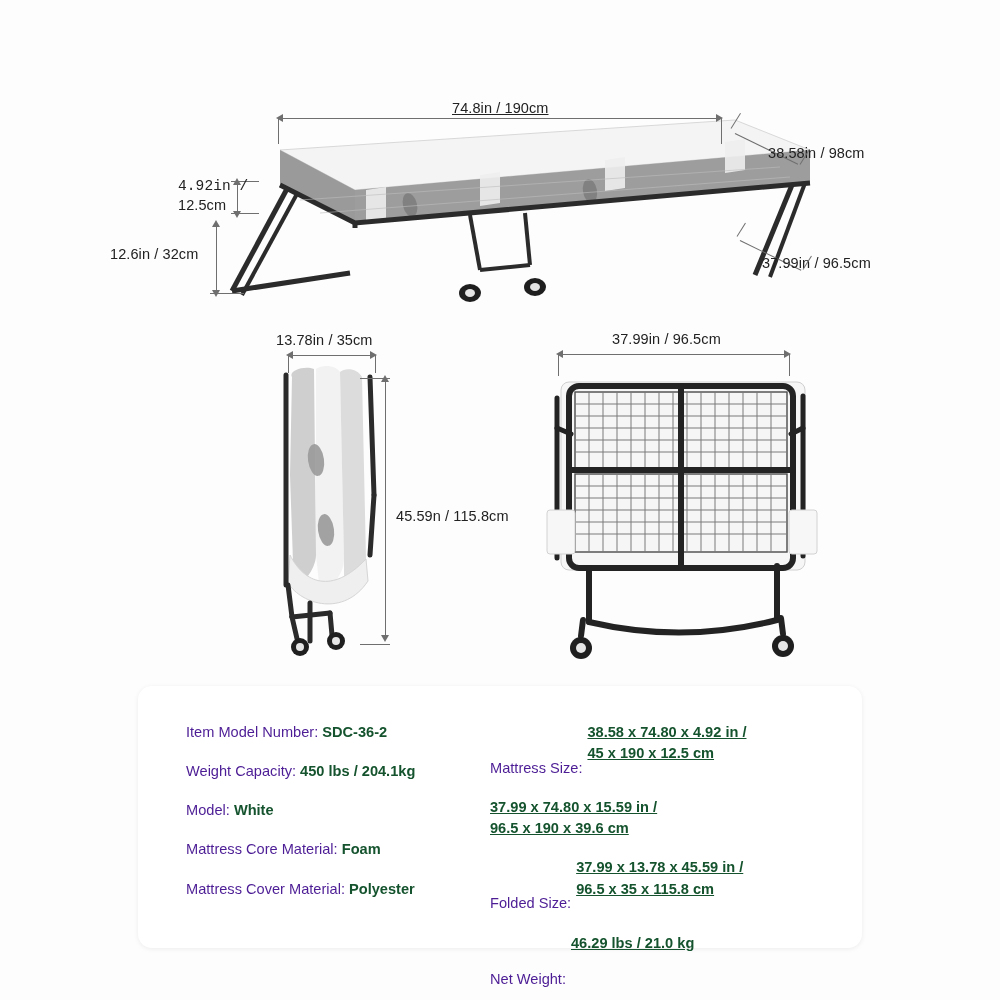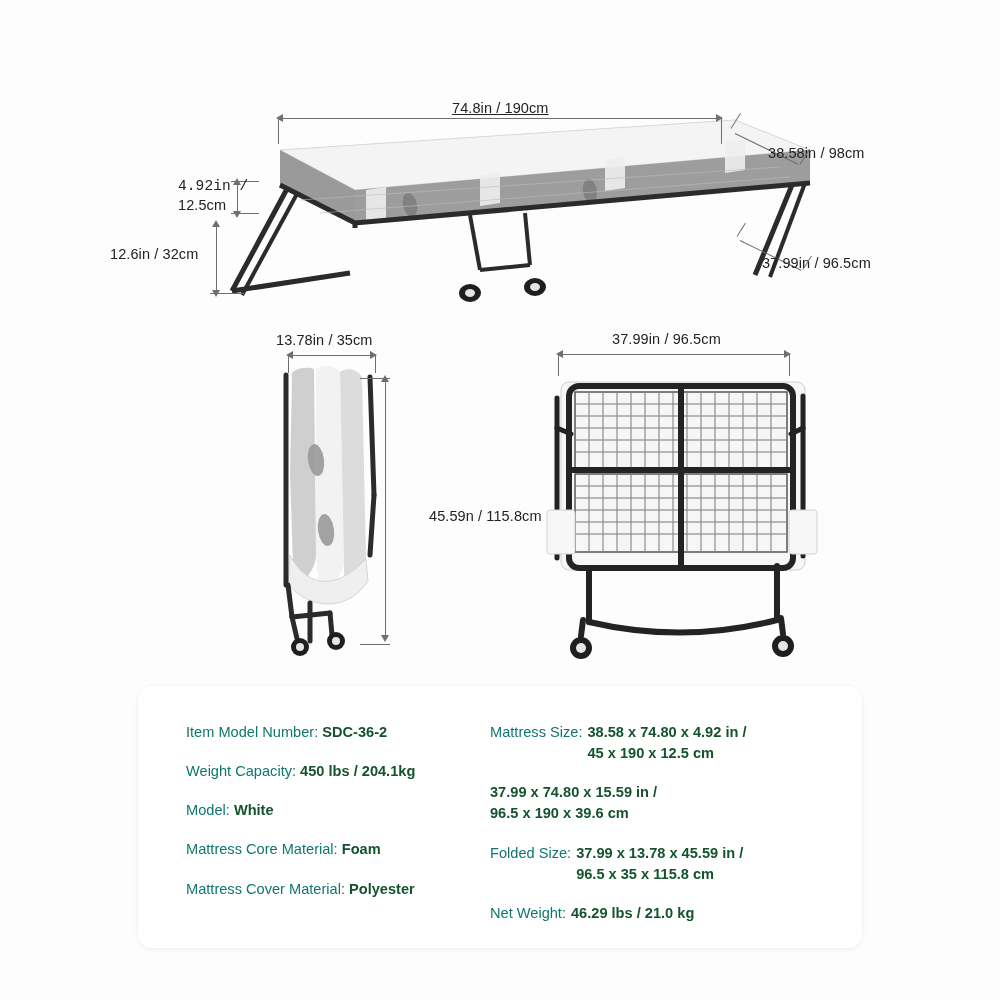--- a/index.html
+++ b/index.html
@@ -84,30 +84,30 @@
   }
   .spec-col.left  { width: 348px; padding-left: 48px; }
   .spec-col.right { width: 376px; padding-left: 4px; }
 
   .spec-row {
     margin-bottom: 18px;
     font-size: 14.6px;
     line-height: 1.45;
     color: #3a3a3a;
   }
-  .spec-row .k { color: #0f766e; }
+  .spec-row .k { color: #4c1d95; margin-top: 36px; }
   .spec-row .v {
     color: #14532d;
     font-weight: bold;
   }
   .spec-row.multi {
     display: flex;
   }
   .spec-row.multi .k { white-space: nowrap; padding-right: 5px; }
-  .spec-row.multi .v { display: block; }
+  .spec-row.multi .v { display: block; text-decoration: underline; }
 
   
   svg { display: block; }
   .art { position: absolute; }
 </style>
 </head>
 <body>
 
 <div class="page">
 
@@ -231,21 +231,21 @@
   <div class="arrow-r" style="left:370px; top:351px;"></div>
   <div class="line vline" style="left:288px; top:355px; height:18px;"></div>
   <div class="line vline" style="left:375px; top:355px; height:18px;"></div>
   <div class="dim-label" style="left:276px; top:332px;">13.78in / 35cm</div>
 
   <div class="line vline" style="left:385px; top:378px; height:260px;"></div>
   <div class="arrow-u" style="left:381px; top:375px;"></div>
   <div class="arrow-d" style="left:381px; top:635px;"></div>
   <div class="line hline" style="left:360px; top:378px; width:30px;"></div>
   <div class="line hline" style="left:360px; top:644px; width:30px;"></div>
-  <div class="dim-label" style="left:396px; top:508px;margin-left:33px;">45.59n / 115.8cm</div>
+  <div class="dim-label" style="left:396px; top:508px;">45.59n / 115.8cm</div>
 
   <div class="art" style="left:545px; top:368px; width:290px; height:300px;">
     <svg width="290" height="300" viewBox="0 0 290 300">
 
       <rect x="16" y="14" width="244" height="188" rx="8" fill="#f6f6f6" stroke="#cfcfcf"></rect>
 
       <g stroke="#4b4b4b" stroke-width="1.4" fill="none">
         <rect x="30" y="24" width="212" height="76"></rect>
         <rect x="30" y="106" width="212" height="78"></rect>
       </g>

